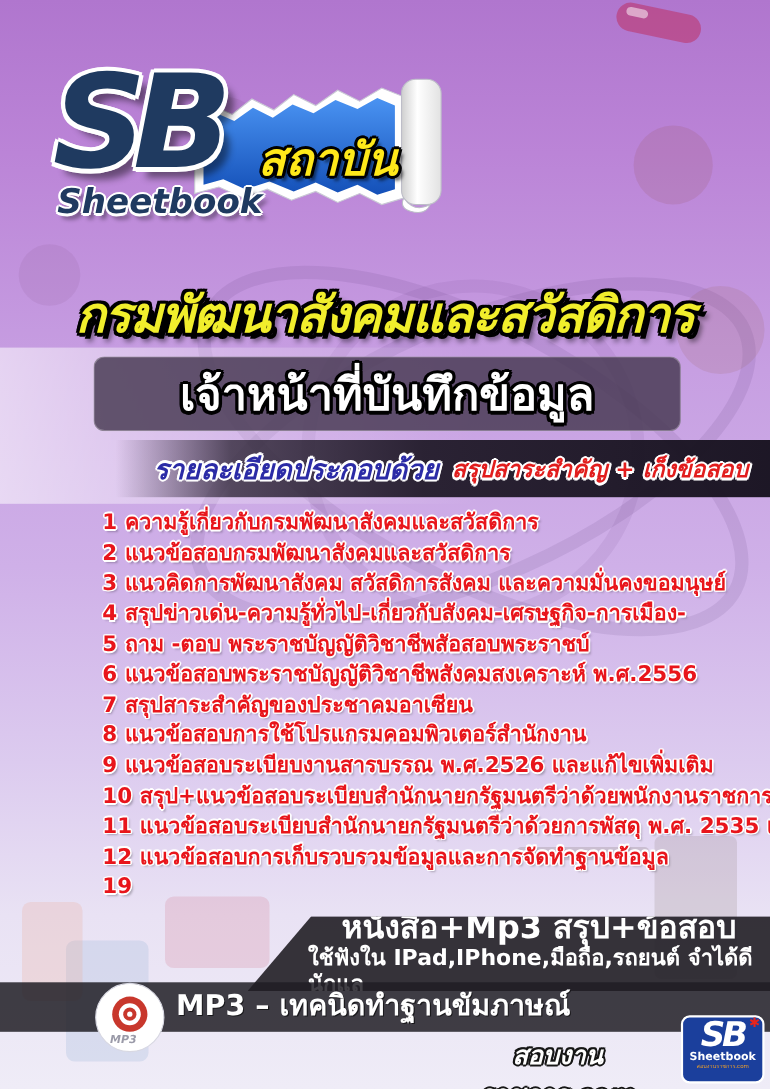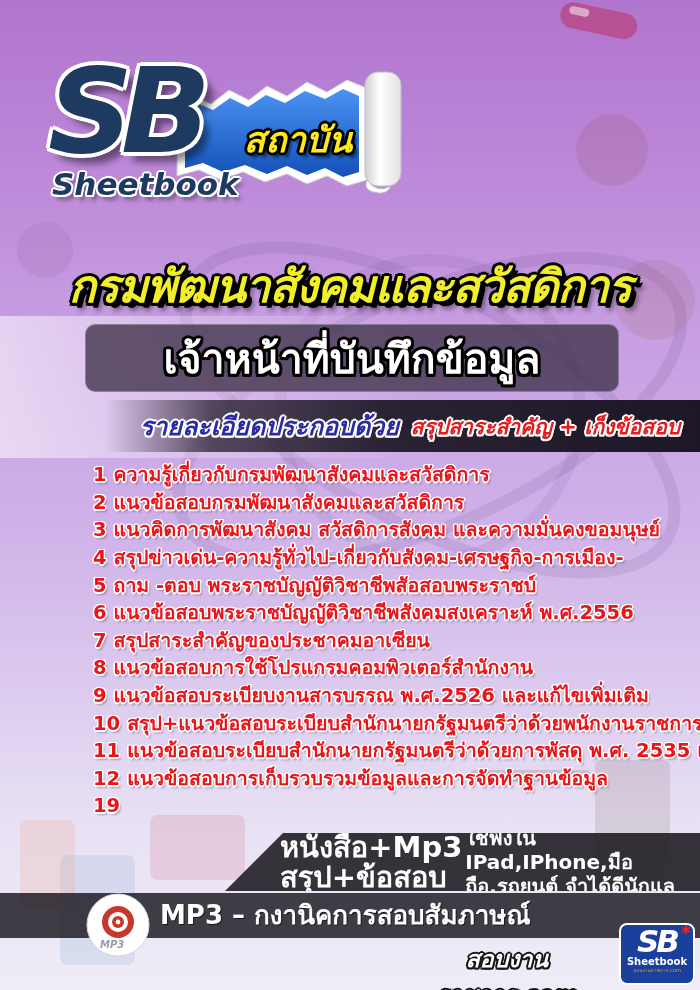--- a/index.html
+++ b/index.html
@@ -16,21 +16,21 @@
   .logo-wrap{position:absolute;left:0;top:0;width:100%;height:230px;z-index:3;}
   .torn{position:absolute;left:175px;top:68px;z-index:1;}
   .sb-big{
     position:absolute;left:48px;top:50px;z-index:2;
     font-size:118px;font-weight:bold;line-height:1.05;letter-spacing:-12px;color:#1f3a60;font-style:italic;
     text-shadow:4px 0 0 #fff,-4px 0 0 #fff,0 4px 0 #fff,0 -4px 0 #fff,
       3px 3px 0 #fff,-3px 3px 0 #fff,3px -3px 0 #fff,-3px -3px 0 #fff,
       9px 10px 7px rgba(0,0,0,.45);}
   .institute{
     position:absolute;left:218px;top:112px;width:160px;text-align:center;z-index:3;
-    font-size:35px;font-weight:bold;font-style:italic;color:#ffe91a;
+    font-size:41px;font-weight:bold;font-style:italic;color:#ffe91a;
     text-shadow:3px 0 0 #000,-3px 0 0 #000,0 3px 0 #000,0 -3px 0 #000,
       2px 2px 0 #000,-2px 2px 0 #000,2px -2px 0 #000,-2px -2px 0 #000,4px 5px 3px rgba(0,0,0,.55);}
   .sheetbook{
     position:absolute;left:52px;top:166px;z-index:3;
     font-size:31px;font-weight:bold;font-style:italic;color:#1f3a60;
     text-shadow:2px 0 0 #fff,-2px 0 0 #fff,0 2px 0 #fff,0 -2px 0 #fff,
       1.5px 1.5px 0 #fff,-1.5px 1.5px 0 #fff,1.5px -1.5px 0 #fff,-1.5px -1.5px 0 #fff,
       4px 5px 4px rgba(0,0,0,.4);}
 
   
@@ -64,24 +64,24 @@
   
   .contents{position:absolute;left:93px;top:461px;width:595px;z-index:3;}
   .list-row{display:flex;gap:7px;height:27.6px;align-items:center;white-space:nowrap;}
   .list-row .num,.list-row .txt{
     font-size:19.5px;font-weight:bold;color:#e8151b;
     text-shadow:1.5px 0 0 #fff,-1.5px 0 0 #fff,0 1.5px 0 #fff,0 -1.5px 0 #fff,
       1px 1px 0 #fff,-1px 1px 0 #fff,1px -1px 0 #fff,-1px -1px 0 #fff,2px 2.5px 2px rgba(0,0,0,.25);}
 
   
   .promo-banner{
-    position:absolute;left:225px;top:833px;width:475px;height:58px;z-index:3;
+    position:absolute;left:225px;top:833px;width:475px;height:68px;z-index:3;
     background:rgba(33,30,37,.9);
     clip-path:polygon(58px 0,100% 0,100% 100%,0 100%);
-    display:flex;flex-direction:row;align-items:center;justify-content:center;
+    display:flex;flex-direction:column;align-items:center;justify-content:center;
     padding-left:55px;box-sizing:border-box;color:#fff;}
   .promo-banner .l1{font-size:29px;font-weight:bold;line-height:1.05;}
   .promo-banner .l2{font-size:20px;font-weight:bold;line-height:1.2;}
   .mp3-band{
     position:absolute;left:0;top:893px;width:100%;height:45px;z-index:3;
     background:rgba(32,29,36,.85);}
   .mp3-band .t{
     position:absolute;left:160px;top:0;line-height:45px;font-size:26px;font-weight:bold;color:#fff;
     text-shadow:1px 1px 0 rgba(0,0,0,.6);}
   .cd{position:absolute;left:86px;top:892px;z-index:4;}
@@ -212,21 +212,21 @@
         <span class="num">19</span>
       </div>
     </div>
 
   <div class="promo-banner">
     <div class="l1">หนังสือ+Mp3 สรุป+ข้อสอบ</div>
     <div class="l2">ใช้ฟังใน IPad,IPhone,มือถือ,รถยนต์ จำได้ดีนักแล</div>
   </div>
 
   <div class="mp3-band">
-    <span class="t">MP3 – กงานิคการสอบสัมภาษณ์</span>
+    <span class="t">MP3 – เทคนิดทำฐานขัมภาษณ์</span>
   </div>
 
   <svg class="cd" width="64" height="66" viewBox="0 0 64 66">
     <circle cx="32" cy="33" r="31" fill="#ffffff" stroke="#d8d8e2" stroke-width="1"></circle>
     <circle cx="32" cy="30" r="16" fill="#c8372c"></circle>
     <circle cx="32" cy="30" r="10" fill="#ffffff"></circle>
     <circle cx="32" cy="30" r="6" fill="#c8372c"></circle>
     <circle cx="32" cy="30" r="2.4" fill="#ffffff"></circle>
     <text x="14" y="56" font-size="10" font-style="italic" font-weight="bold" fill="#9a9aa8">MP3</text>
   </svg>

